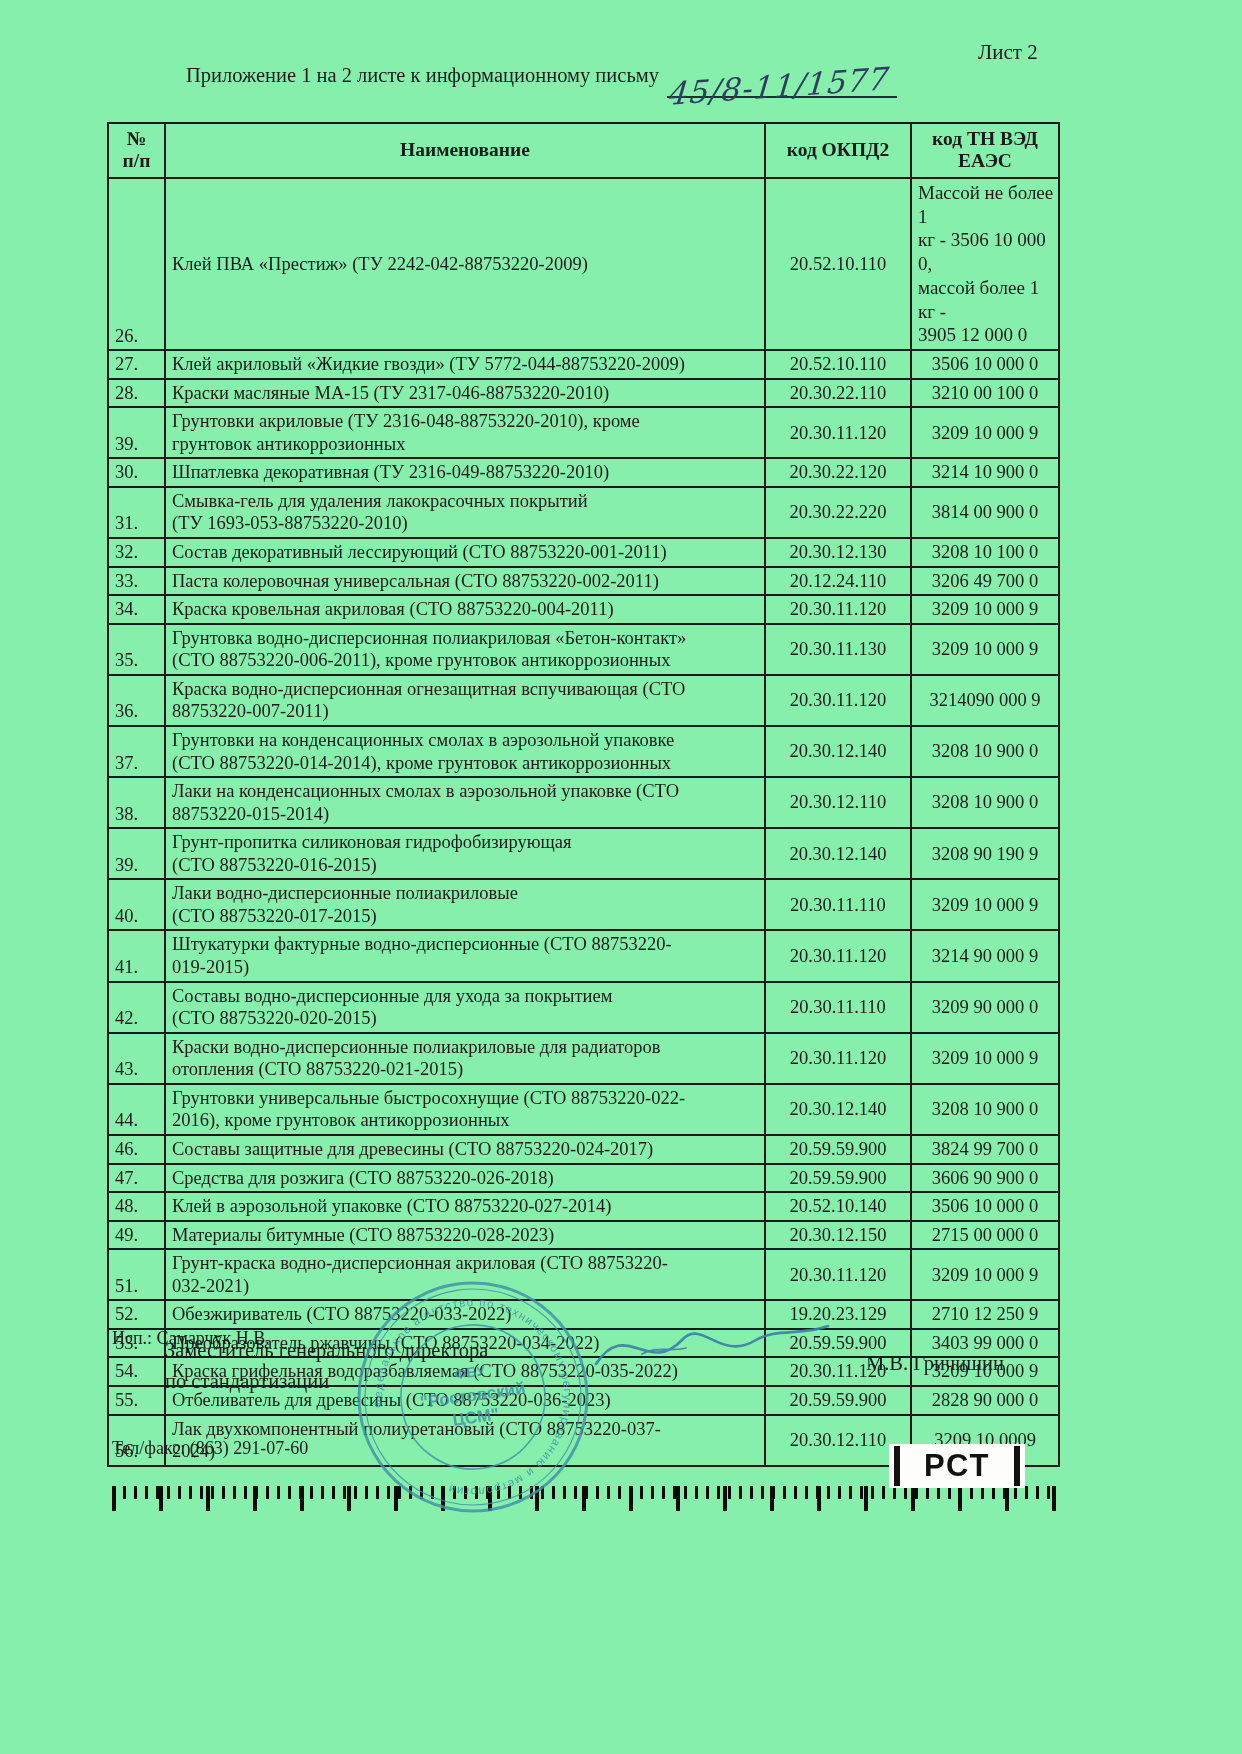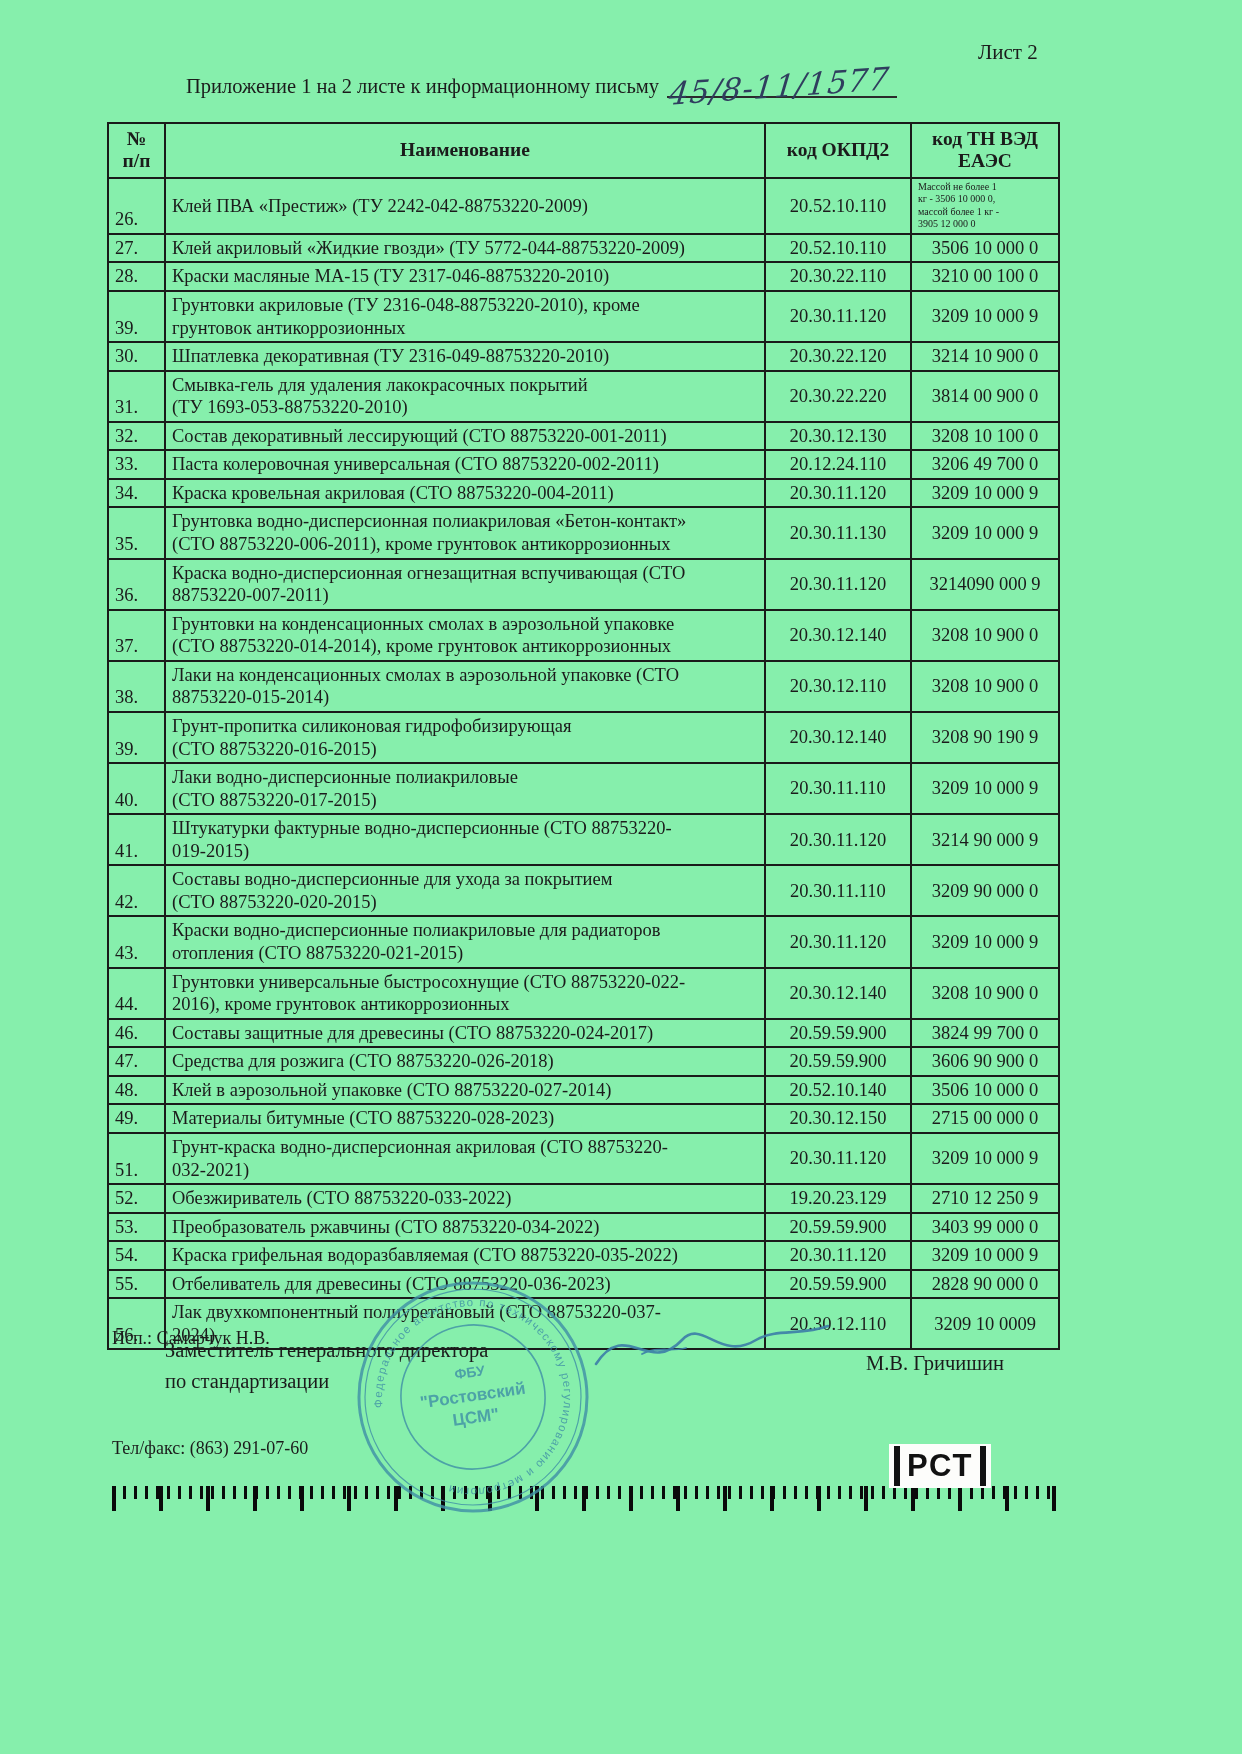--- a/index.html
+++ b/index.html
@@ -2,48 +2,48 @@
 <html><head>
 <meta charset="utf-8">
 <style>
   html,body{margin:0;padding:0;background:#cfcfcf;}
   .page{
     position:relative;width:1242px;height:1754px;margin:0 auto;
     background:#86efac;color:#1b1b1b;overflow:hidden;
     font-family:"Liberation Serif","DejaVu Serif",serif;
   }
   .sheet-label{position:absolute;top:40px;left:978px;font-size:21px;}
-  .title-row{position:absolute;top:64px;left:186px;font-size:20.5px;white-space:nowrap;display:flex;align-items:flex-end;}
+  .title-row{position:absolute;top:64px;left:186px;font-size:20.5px;white-space:nowrap;display:flex;align-items:flex-start;}
   .write-line{display:inline-block;width:230px;border-bottom:2px solid #2b2b2b;position:relative;height:32px;margin-left:8px;}
   .handwritten{
     position:absolute;left:2px;bottom:-8px;font-size:31px;font-style:italic;color:#2f3e5e;
     transform:rotate(-4deg) skewX(-10deg);font-family:"DejaVu Serif",serif;letter-spacing:1px;white-space:nowrap;
   }
   .doc-table{position:absolute;top:122px;left:107px;width:951px;border-collapse:collapse;table-layout:fixed;}
   .doc-table th,.doc-table td{border:2px solid #1a1a1a;}
   .doc-table th{font-size:19.5px;font-weight:bold;text-align:center;vertical-align:middle;white-space:pre-line;padding:4px 4px;line-height:1.15;}
   .doc-table td{font-size:18.5px;line-height:1.22;padding:2px 6px;}
   .td-num{vertical-align:bottom;padding:1px 4px 3px 10px;}
   .td-name{vertical-align:middle;white-space:pre-line;padding-left:9px;padding-right:12px;}
   .td-code{vertical-align:middle;text-align:center;white-space:pre-line;}
-  .td-code.small{font-size:10px;line-height:1.25;text-align:left;padding:2px 3px 2px 6px;margin-left:40px;}
+  .td-code.small{font-size:19px;line-height:1.25;text-align:left;padding:2px 3px 2px 6px;margin-left:40px;}
   .sign-title{position:absolute;left:165px;top:1335px;font-size:20.5px;line-height:1.5;}
   .signatory{position:absolute;left:866px;top:1352px;font-size:20.5px;}
   .executor{position:absolute;left:112px;top:1328px;font-size:18px;}
   .phone{position:absolute;left:112px;top:1438px;font-size:18px;}
   .stamp{position:absolute;left:352px;top:1276px;width:242px;height:242px;opacity:.82;transform:rotate(-8deg);z-index:3;}
   .signature-svg{position:absolute;left:590px;top:1310px;width:245px;height:72px;opacity:.9;z-index:3;}
   .barcode{position:absolute;left:112px;top:1486px;width:946px;height:26px;z-index:1;}
   .bc-short{position:absolute;left:0;top:0;width:100%;height:13px;
     background:repeating-linear-gradient(90deg,#0a0a0a 0 3px,transparent 3px 11px);}
   .bc-tall{position:absolute;left:0;top:0;width:100%;height:25px;
     background:repeating-linear-gradient(90deg,#0a0a0a 0 4px,transparent 4px 47px);}
   .rst{position:absolute;left:889px;top:1444px;display:flex;align-items:center;height:44px;background:#fdfdfb;padding:0 5px;z-index:2;}
   .rst-bar{width:6px;height:40px;background:#121212;}
-  .rst-text{font-family:"Liberation Sans",sans-serif;font-weight:bold;font-size:31px;padding:0 7px;letter-spacing:2px;color:#121212;}
+  .rst-text{font-family:"Liberation Sans",sans-serif;font-weight:bold;font-size:31px;padding:0 24px;letter-spacing:2px;color:#121212;}
 </style>
 </head>
 <body>
 
 <div class="page">
 
   <div class="sheet-label">Лист 2</div>
 
   <div class="title-row">
     <span>Приложение 1 на 2 листе к информационному письму</span>

